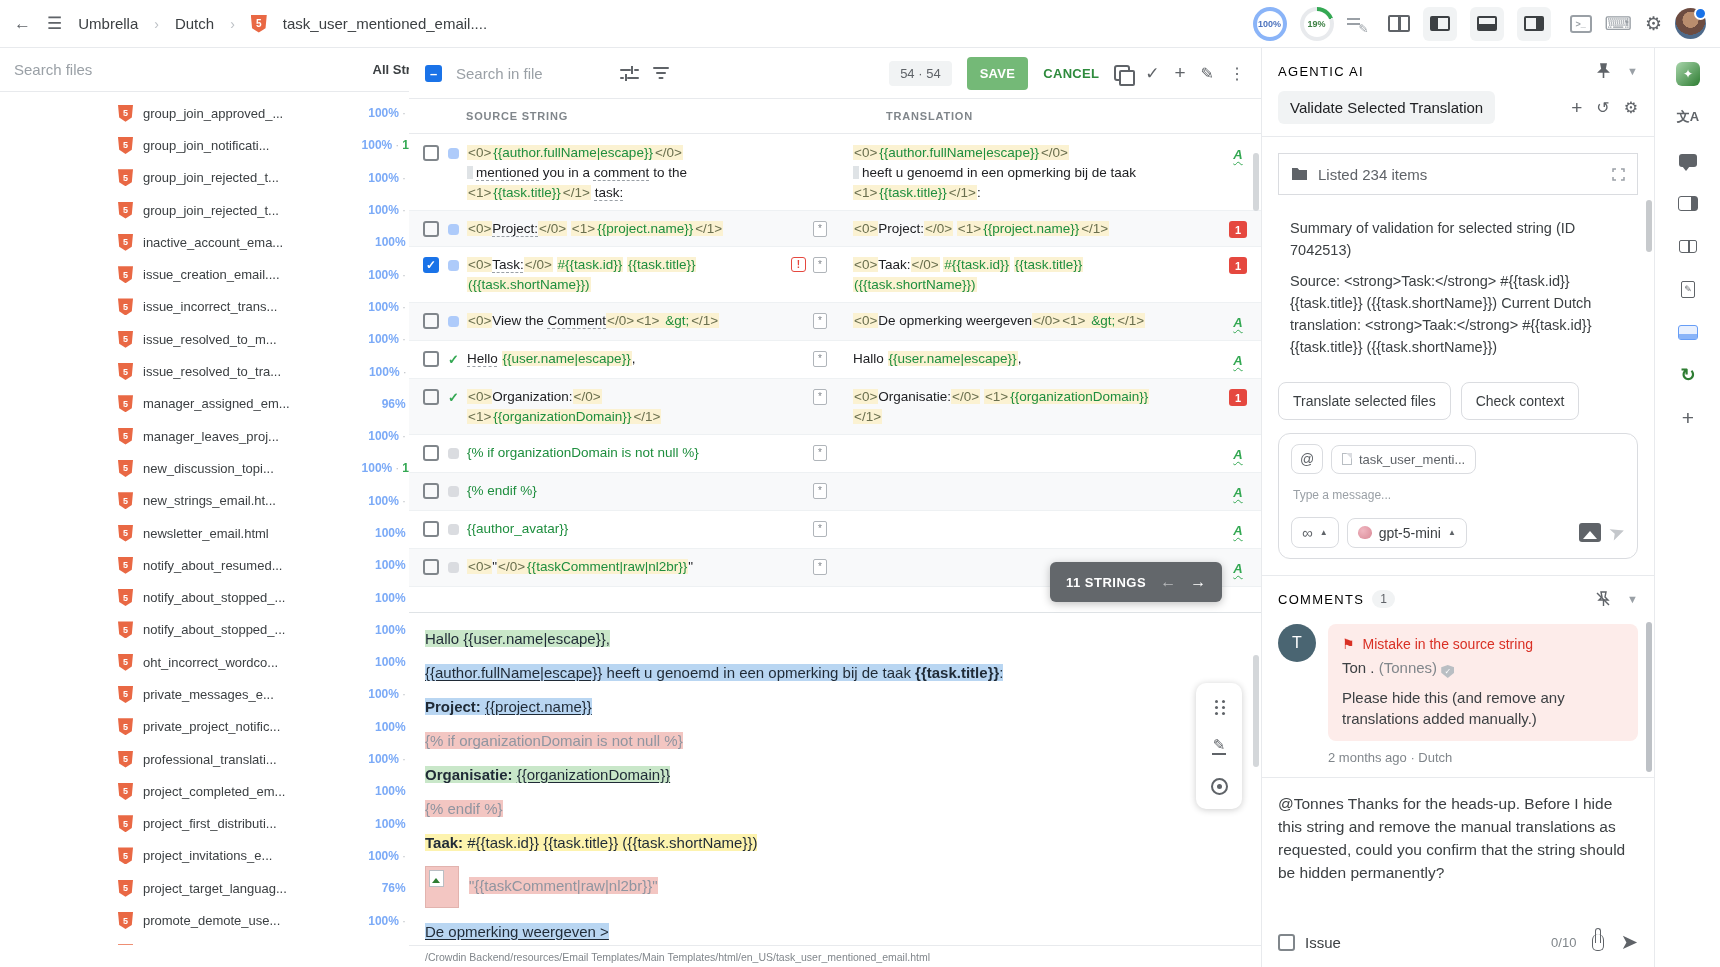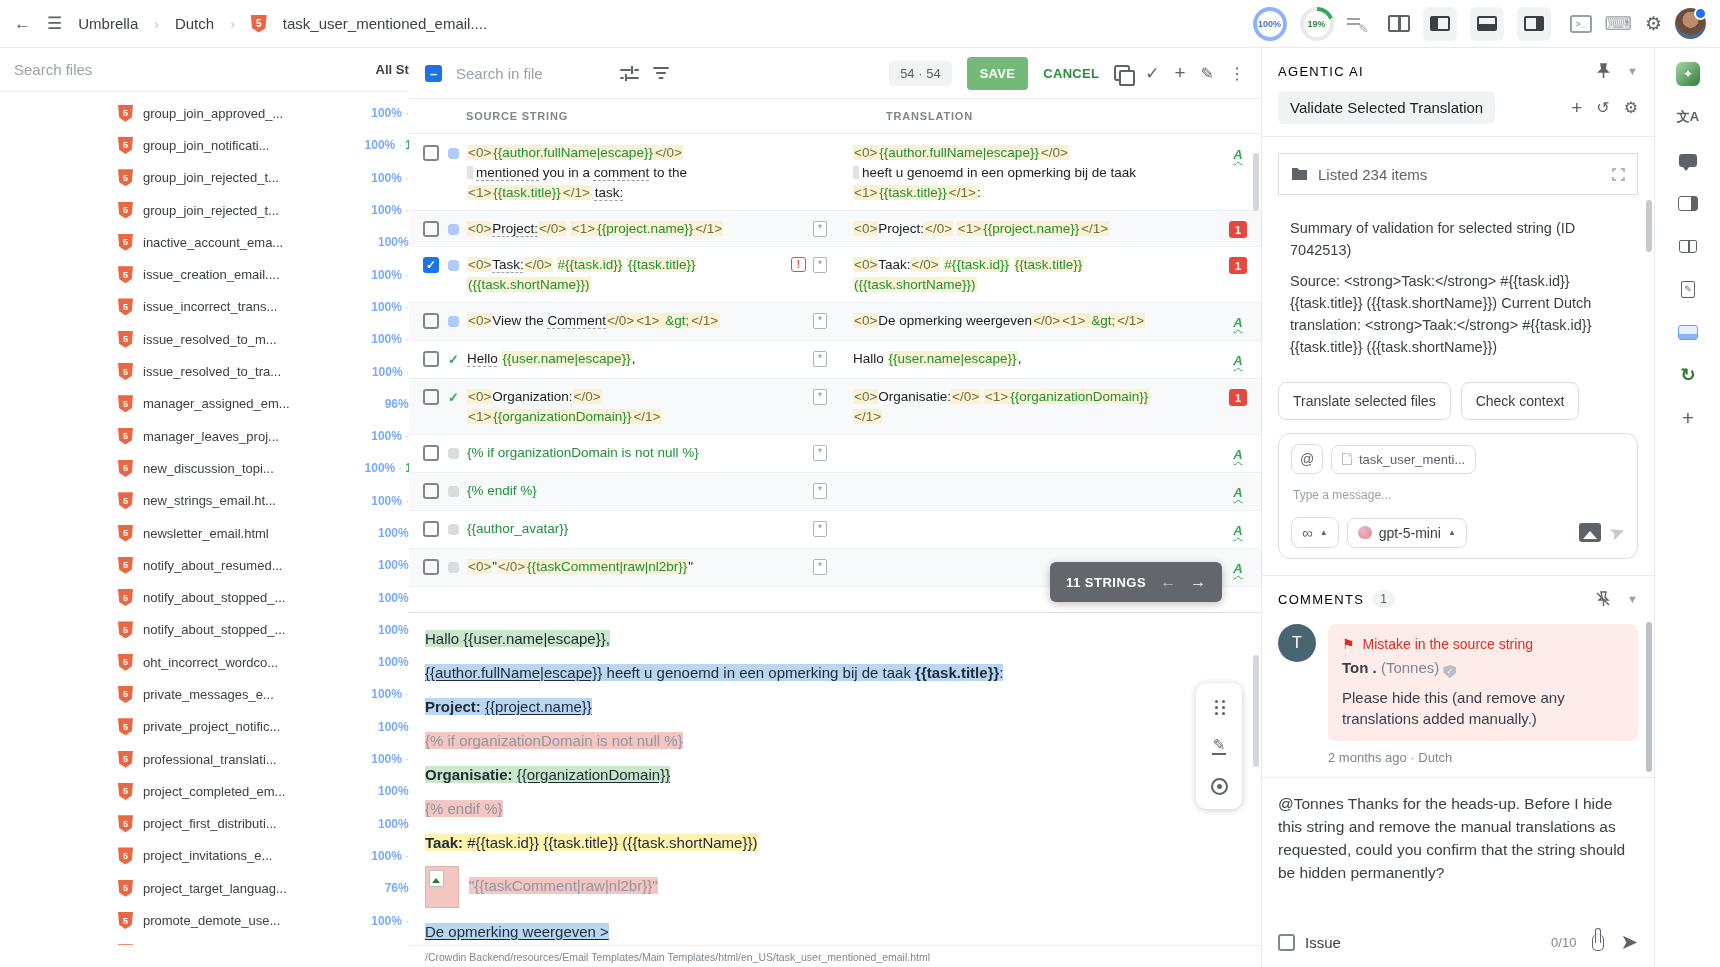--- a/index.html
+++ b/index.html
@@ -23,21 +23,21 @@
   .toggle{width:34px;height:34px;border-radius:6px;background:#f1f3f4;display:flex;align-items:center;justify-content:center;cursor:pointer}
   .pane{width:20px;height:15px;border:2px solid #3c4043;border-radius:2px;position:relative}
   .pane::after{content:"";position:absolute;background:#3c4043}
   .pane.left::after{left:0;top:0;bottom:0;width:6px}
   .pane.bottom::after{left:0;right:0;bottom:0;height:5px}
   .pane.right::after{right:0;top:0;bottom:0;width:6px}
   .term-icon{width:22px;height:18px;border:2px solid #9aa0a6;border-radius:3px;color:#9aa0a6;font-size:9px;font-weight:bold;display:flex;align-items:center;justify-content:center}
   .avatar-top{width:31px;height:31px;border-radius:50%;background:radial-gradient(circle at 50% 38%,#b98d6e 0 32%,#6d4c41 33% 60%,#4e6a8a 61%);position:relative;cursor:pointer}
   .avatar-top::after{content:"";position:absolute;right:-1px;top:-1px;width:9px;height:9px;border-radius:50%;background:#1a73e8;border:2px solid #fff}
   
-  .sidebar{position:absolute;top:48px;left:0;width:481px;bottom:0;background:#fff;border-right:1px solid #be185d}
+  .sidebar{position:absolute;top:48px;left:0;width:481px;bottom:0;background:#fff;border-right:4px solid #be185d}
   .side-head{height:44px;border-bottom:1px solid #e8eaed;display:flex;align-items:center;padding:0 14px;gap:12px}
   .ph{color:#9aa0a6;font-size:15px}
   .side-head .allstr{margin-left:auto;font-size:13px;font-weight:bold;color:#3c4043}
   .filelist{position:absolute;top:44px;left:0;right:0;bottom:22px;overflow:hidden;padding-top:5px}
   .fitem{height:32.3px;display:flex;align-items:center;padding:0 44px 0 118px;font-size:13px;color:#3c4043;cursor:pointer}
   .fitem .h5icon{width:15px;height:17px;margin-right:10px;font-size:9px;flex:0 0 auto}
   .fname{flex:1 1 auto;overflow:hidden;text-overflow:ellipsis;white-space:nowrap}
   .fpct{margin-left:8px;font-size:12px;white-space:nowrap}
   .p1{color:#7baaf7;font-weight:bold}
   .pdot{color:#bdc1c6;margin:0 3px}
@@ -153,21 +153,21 @@
   
   .comments{position:absolute;top:527px;left:0;right:0;bottom:0;border-top:1px solid #e8eaed;overflow:hidden}
   .cm-head{display:flex;align-items:center;padding:14px 16px 6px;gap:8px}
   .cnt-pill{background:#f1f3f4;border-radius:10px;padding:2px 8px;font-size:12px;color:#5f6368}
   .cm-head .hicons{margin-left:auto;display:flex;align-items:center;gap:16px}
   .cm-item{display:flex;gap:12px;padding:10px 16px 0}
   .cm-avatar{width:38px;height:38px;border-radius:50%;background:#4a6572;color:#fff;font-size:16px;display:flex;align-items:center;justify-content:center;flex:0 0 auto}
   .cm-card{flex:1;background:#fdecea;border-radius:8px;padding:12px 14px}
   .flagline{color:#d93025;font-size:14px;display:flex;align-items:center;gap:8px}
   .authorline{margin-top:7px;font-size:15px;color:#3c4043}
-  .authorline .nm{font-weight:bold}
+  .authorline .nm{font-weight:normal}
   .authorline .handle{color:#80868b}
   .shield{display:inline-block;width:13px;height:13px;background:#b9bec3;clip-path:polygon(50% 0,100% 18%,100% 60%,50% 100%,0 60%,0 18%);color:#fff;font-size:8px;text-align:center;line-height:13px;vertical-align:-1px}
   .cm-body{margin-top:9px;font-size:15px;line-height:21px;color:#3c4043}
   .cm-meta{margin:9px 0 0 66px;font-size:13px;color:#80868b}
   .cm-div{margin-top:12px;border-top:1px solid #e8eaed}
   .reply{padding:14px 16px 0;font-size:15.5px;line-height:23px;color:#3c4043}
   .cm-bottom{position:absolute;left:16px;right:16px;bottom:13px;display:flex;align-items:center}
   .cm-bottom .lbl{margin-left:10px;font-size:15px;color:#3c4043}
   .cm-bottom .cnt{margin-left:auto;font-size:13px;color:#80868b}
   .clip{width:12px;height:17px;border:1.8px solid #5f6368;border-radius:6px 6px 5px 5px;border-top:none;position:relative;margin-left:16px;cursor:pointer}

